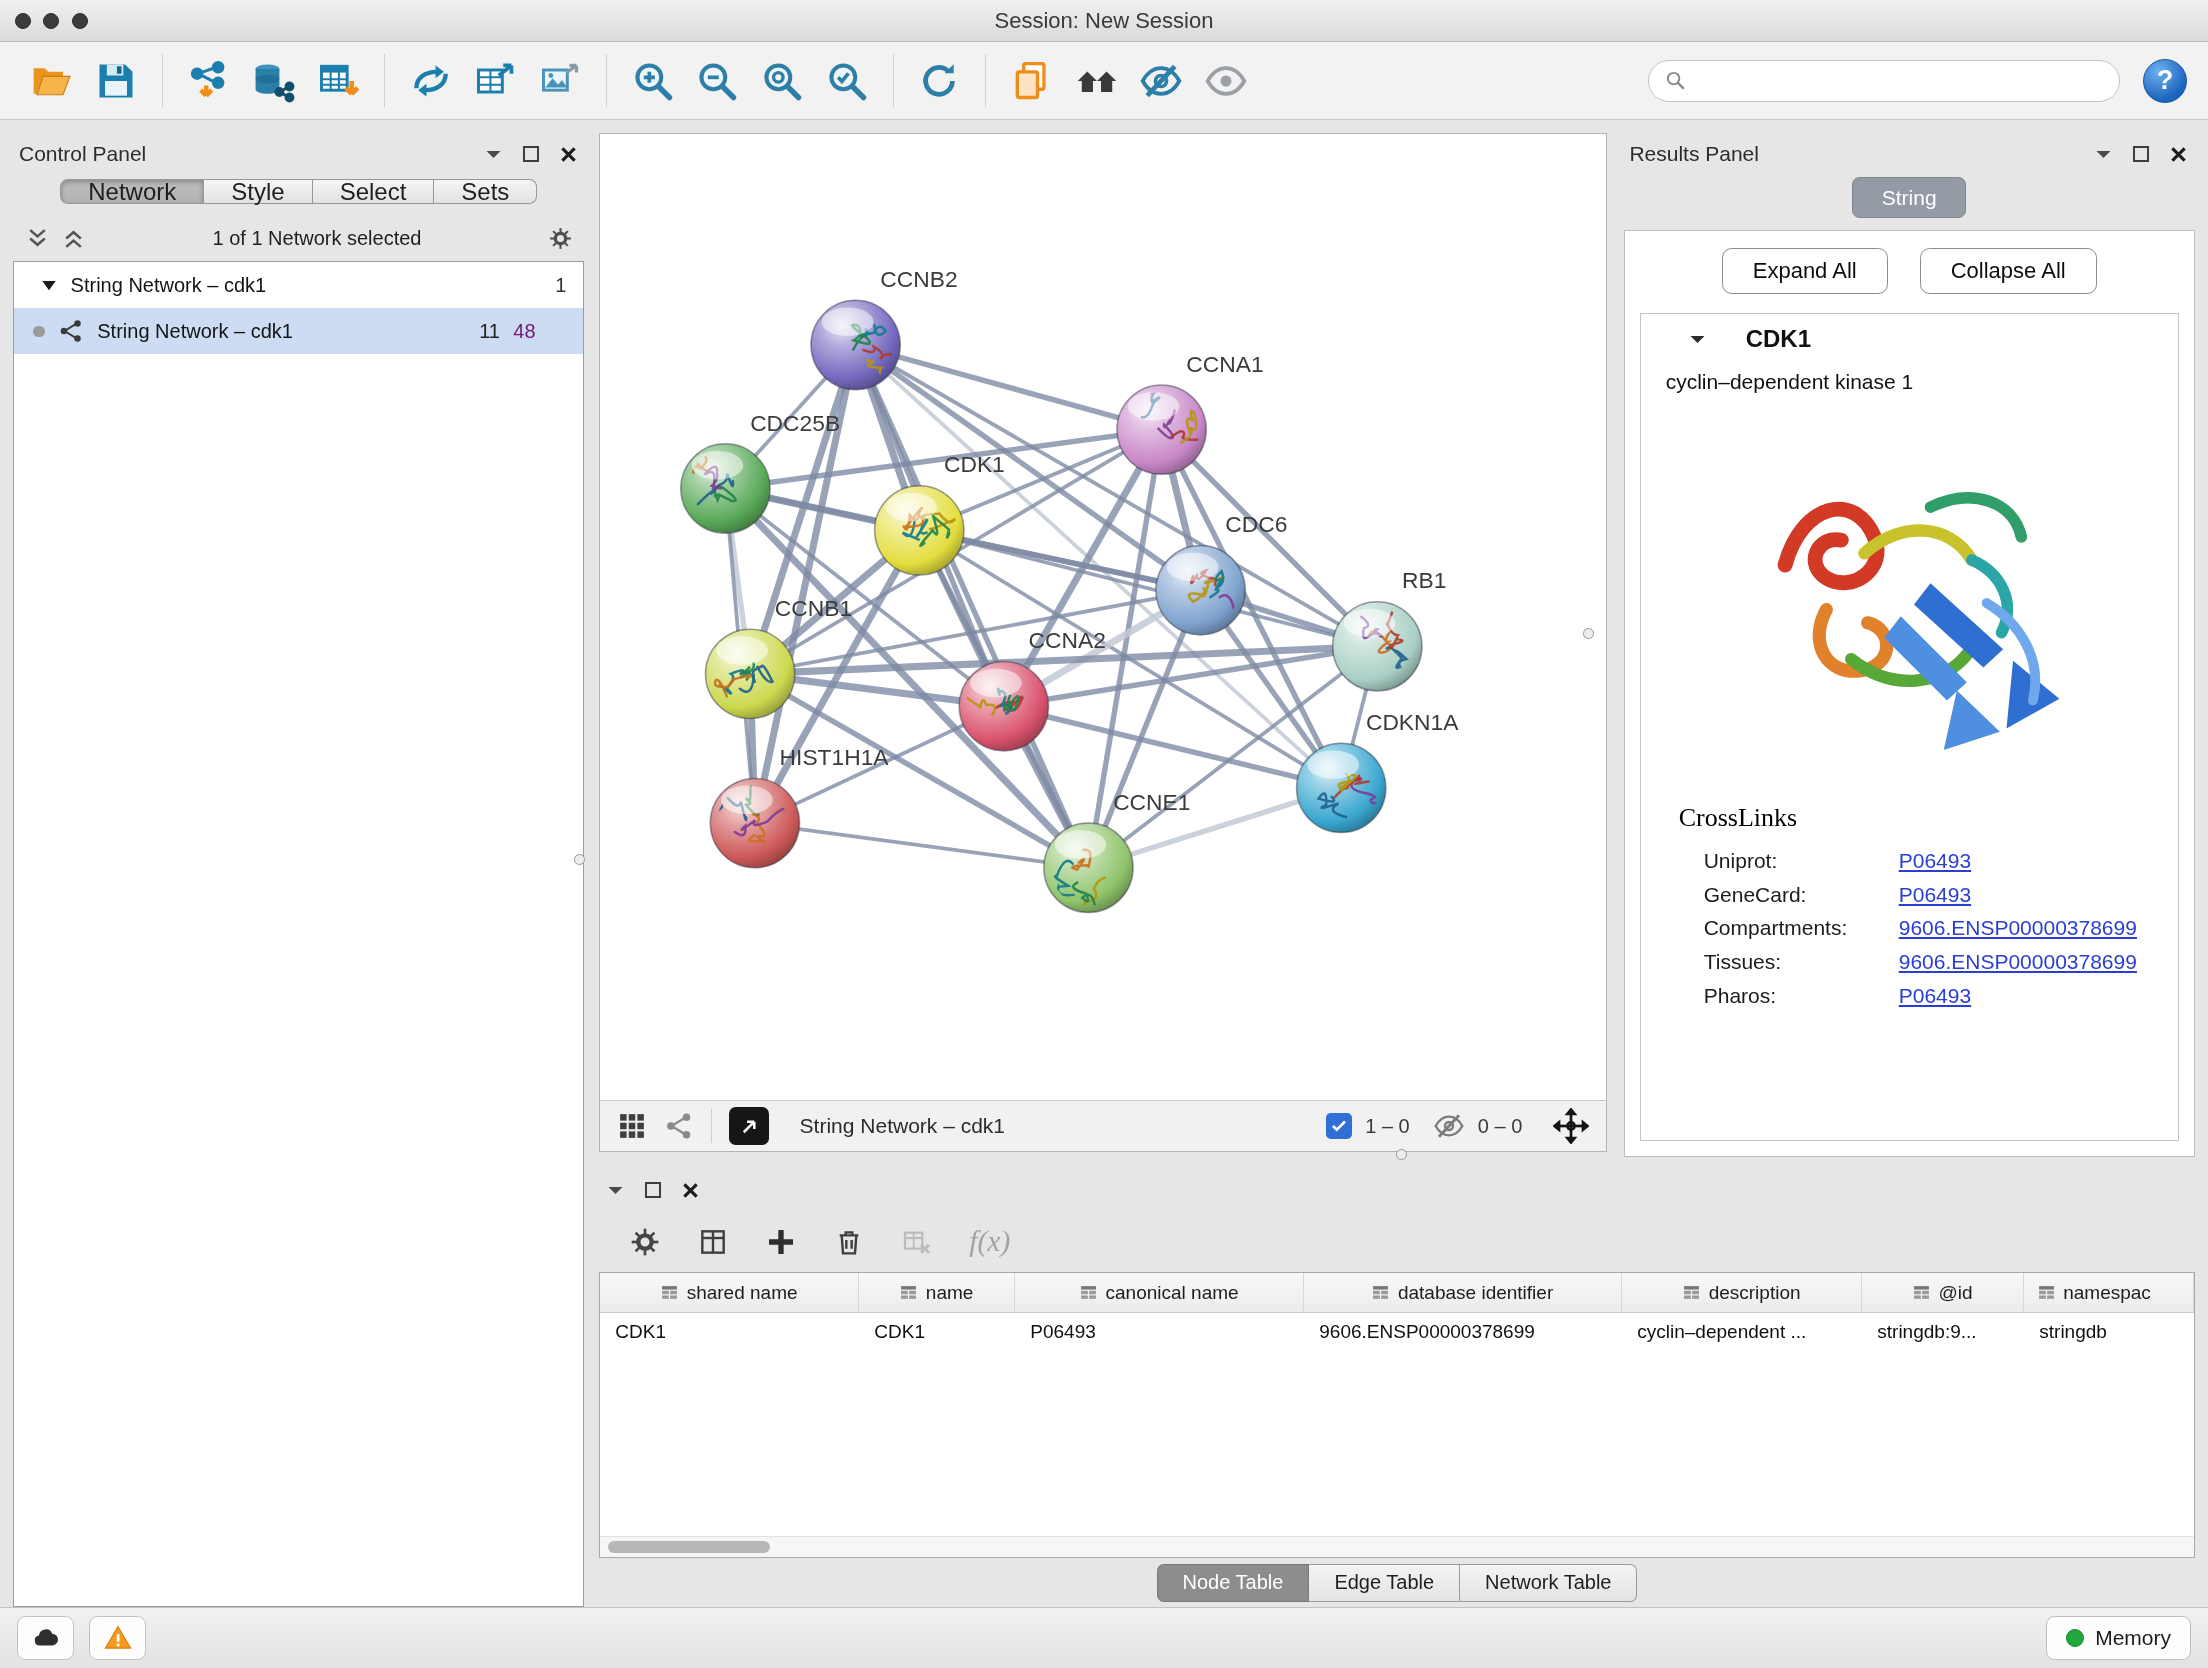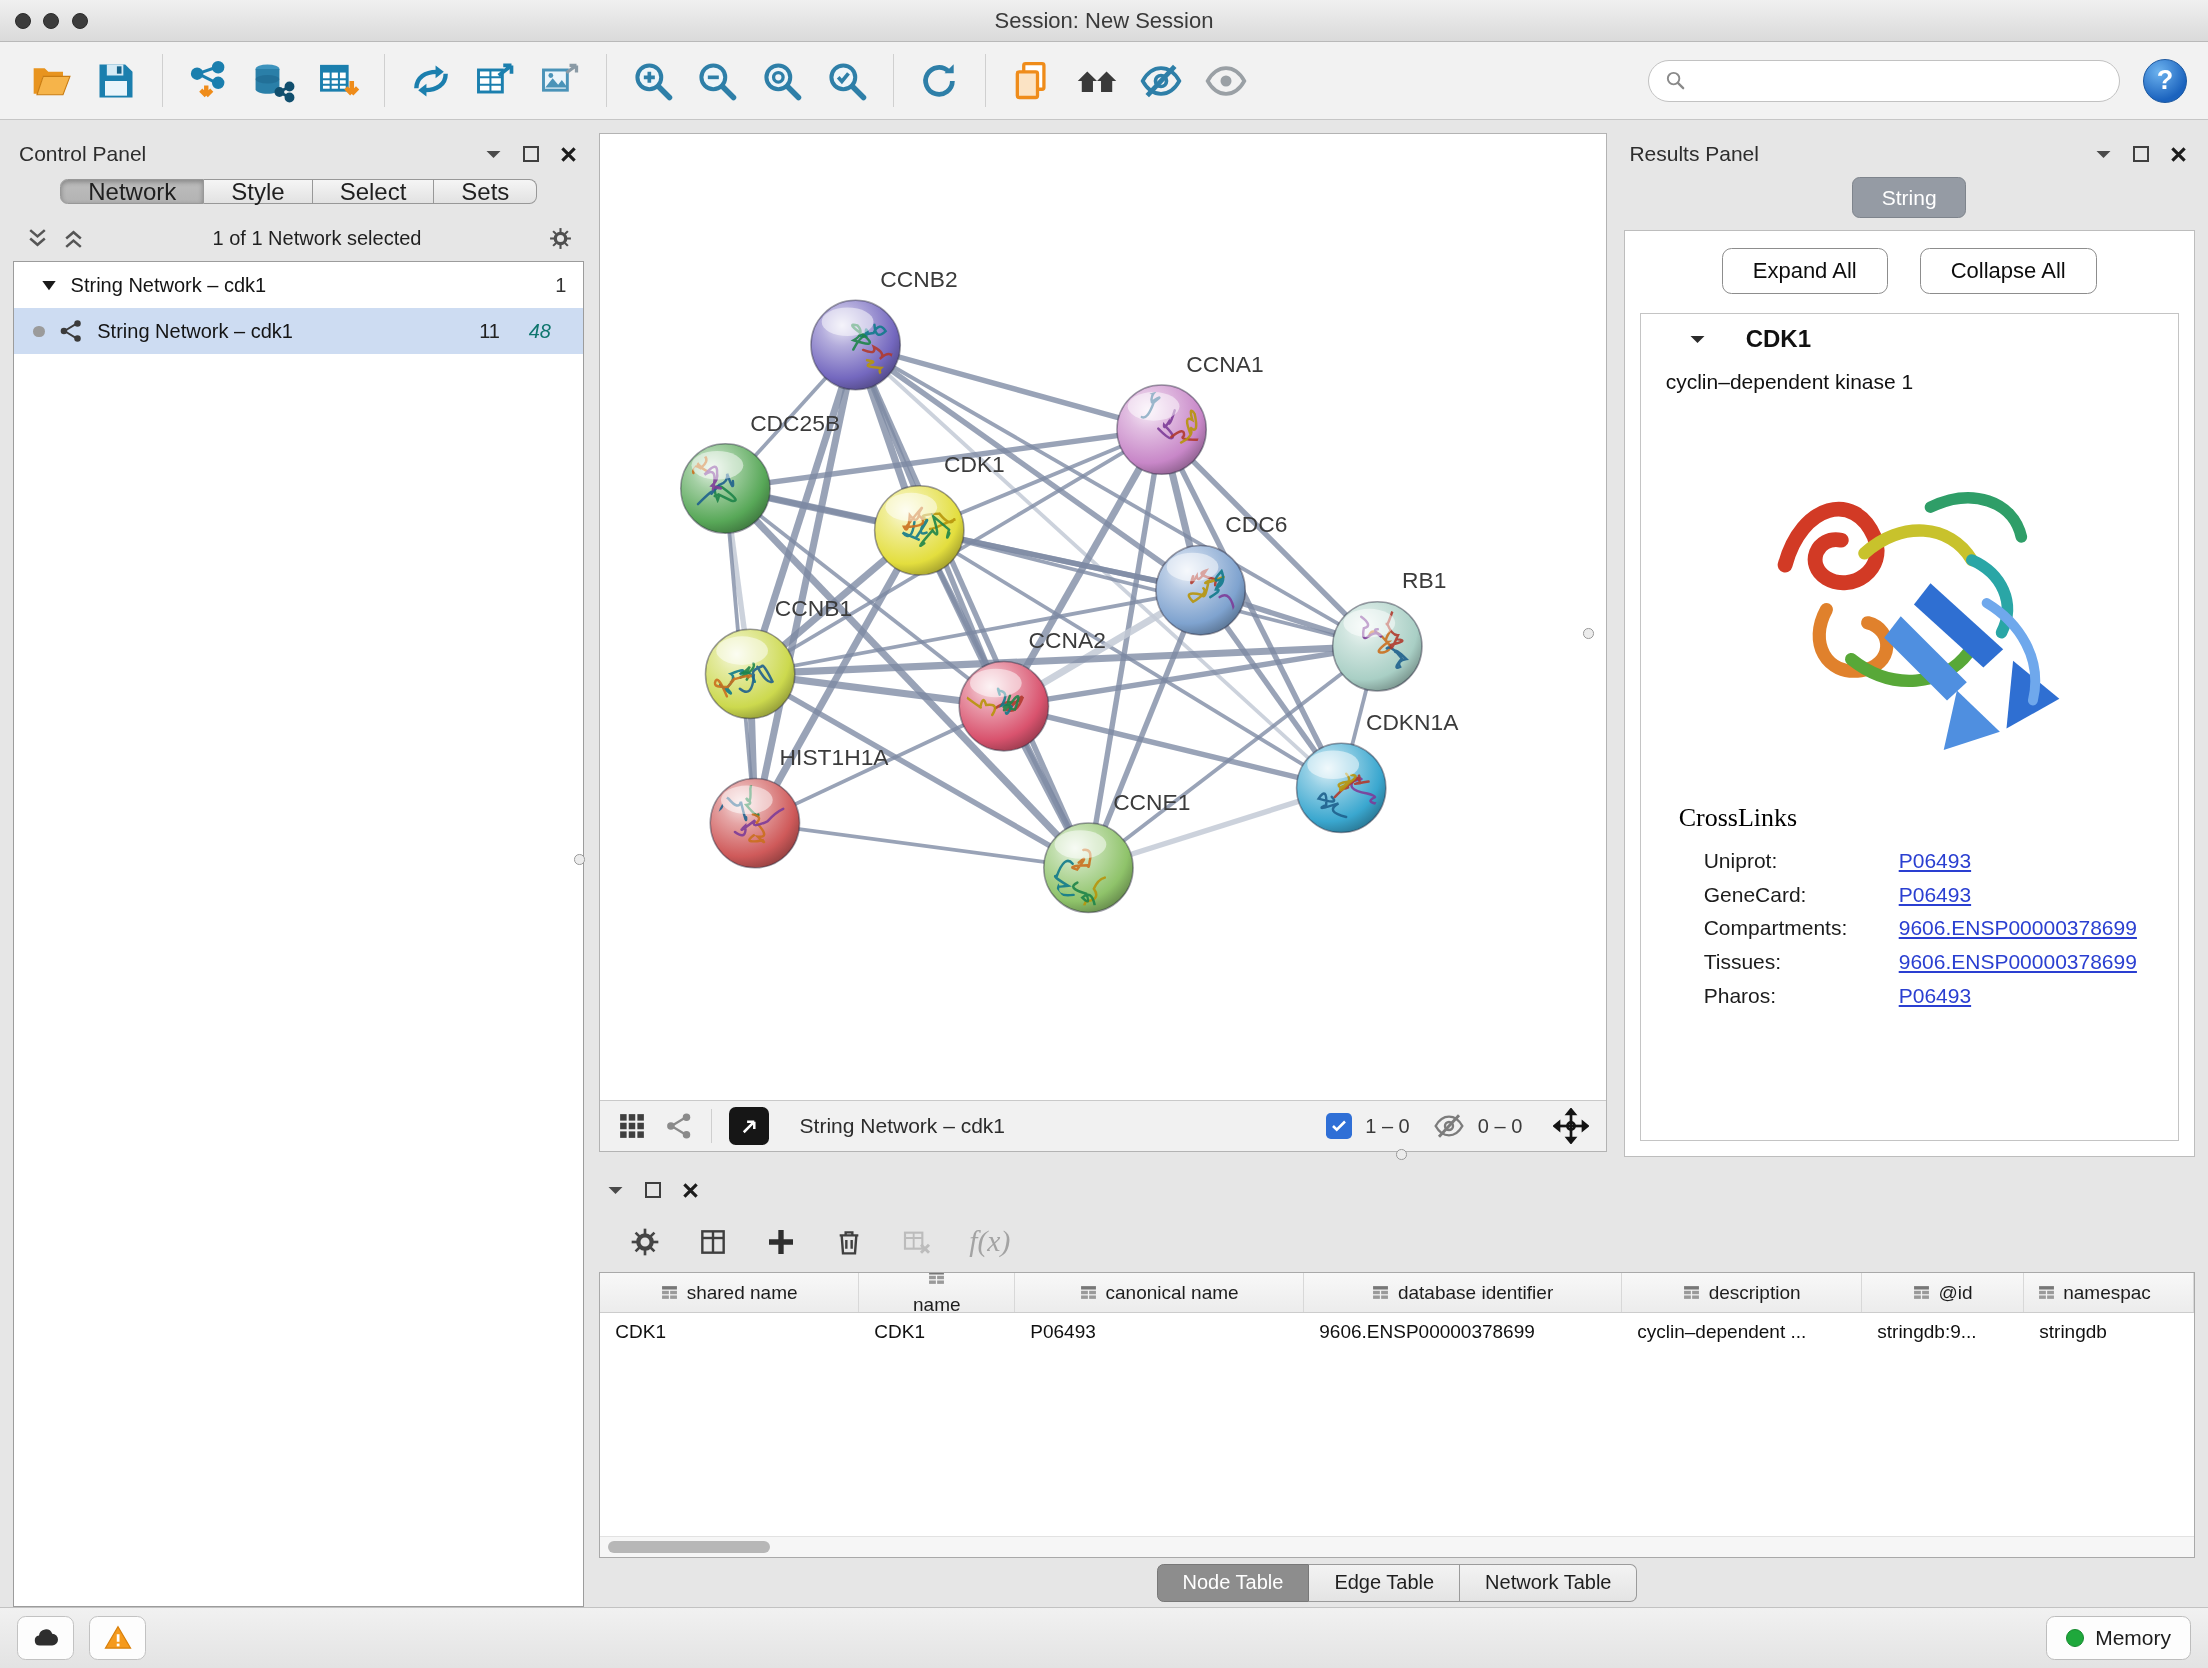--- a/index.html
+++ b/index.html
@@ -51,21 +51,21 @@
   .cp-status { flex:1; text-align:center; font-size:20px; color:#1f1f1f; }
   .tree-box { flex:1; background:#fff; border:1px solid #9c9c9c; overflow:hidden; }
   .tree-row { height:46px; display:flex; align-items:center; font-size:20px; color:#141414; padding:0 17px 0 27px; gap:13.3px; }
   .tree-row.child { background:#cddcf2; padding-left:19px; }
   .tree-caret { width:16px; height:16px; flex:0 0 auto; }
   .tree-dot { width:11.4px; height:11.4px; border-radius:50%; background:#9b9b9b; flex:0 0 auto; }
   .tree-neticon { width:26px; height:26px; flex:0 0 auto; }
   .tree-label { white-space:nowrap; overflow:hidden; }
   .tree-count { margin-left:auto; color:#333; }
   .tree-n1 { margin-left:auto; width:53px; text-align:right; color:#222; }
-  .tree-n2 { width:53px; text-align:center; color:#0f766e;font-style:italic; }
+  .tree-n2 { width:53px; text-align:left; color:#701a75; }
 
   
   .right-area { flex:1; display:flex; flex-direction:column; min-width:0; }
   .top-row { display:flex; gap:17px; height:calc(100% - 438px); min-height:0; }
 
   
   .network-wrap { flex:1; display:flex; flex-direction:column; border:1px solid #b3b3b3; background:#fff;
                   margin-bottom:17px; min-width:0; }
   .network-canvas { flex:1; position:relative; background:#fff; overflow:hidden; }
   #net-svg { position:absolute; inset:0; width:100%; height:100%; }
@@ -835,21 +835,21 @@
               <div class="tp-th" style="width: 259px;">
                 <svg class="th-ic" viewBox="0 0 16 16">
                   <rect x="1" y="2" width="14" height="3.2" fill="#777"></rect>
                   <rect x="1" y="6.4" width="6.4" height="3.2" fill="#9a9a9a"></rect>
                   <rect x="8.6" y="6.4" width="6.4" height="3.2" fill="#9a9a9a"></rect>
                   <rect x="1" y="10.8" width="6.4" height="3.2" fill="#9a9a9a"></rect>
                   <rect x="8.6" y="10.8" width="6.4" height="3.2" fill="#9a9a9a"></rect>
                 </svg>
                 <span>shared name</span>
               </div>
-              <div class="tp-th" style="width: 156px; flex-direction: column;">
+              <div class="tp-th" style="width: 156px;">
                 <svg class="th-ic" viewBox="0 0 16 16">
                   <rect x="1" y="2" width="14" height="3.2" fill="#777"></rect>
                   <rect x="1" y="6.4" width="6.4" height="3.2" fill="#9a9a9a"></rect>
                   <rect x="8.6" y="6.4" width="6.4" height="3.2" fill="#9a9a9a"></rect>
                   <rect x="1" y="10.8" width="6.4" height="3.2" fill="#9a9a9a"></rect>
                   <rect x="8.6" y="10.8" width="6.4" height="3.2" fill="#9a9a9a"></rect>
                 </svg>
                 <span>name</span>
               </div>
               <div class="tp-th" style="width: 289px;">

